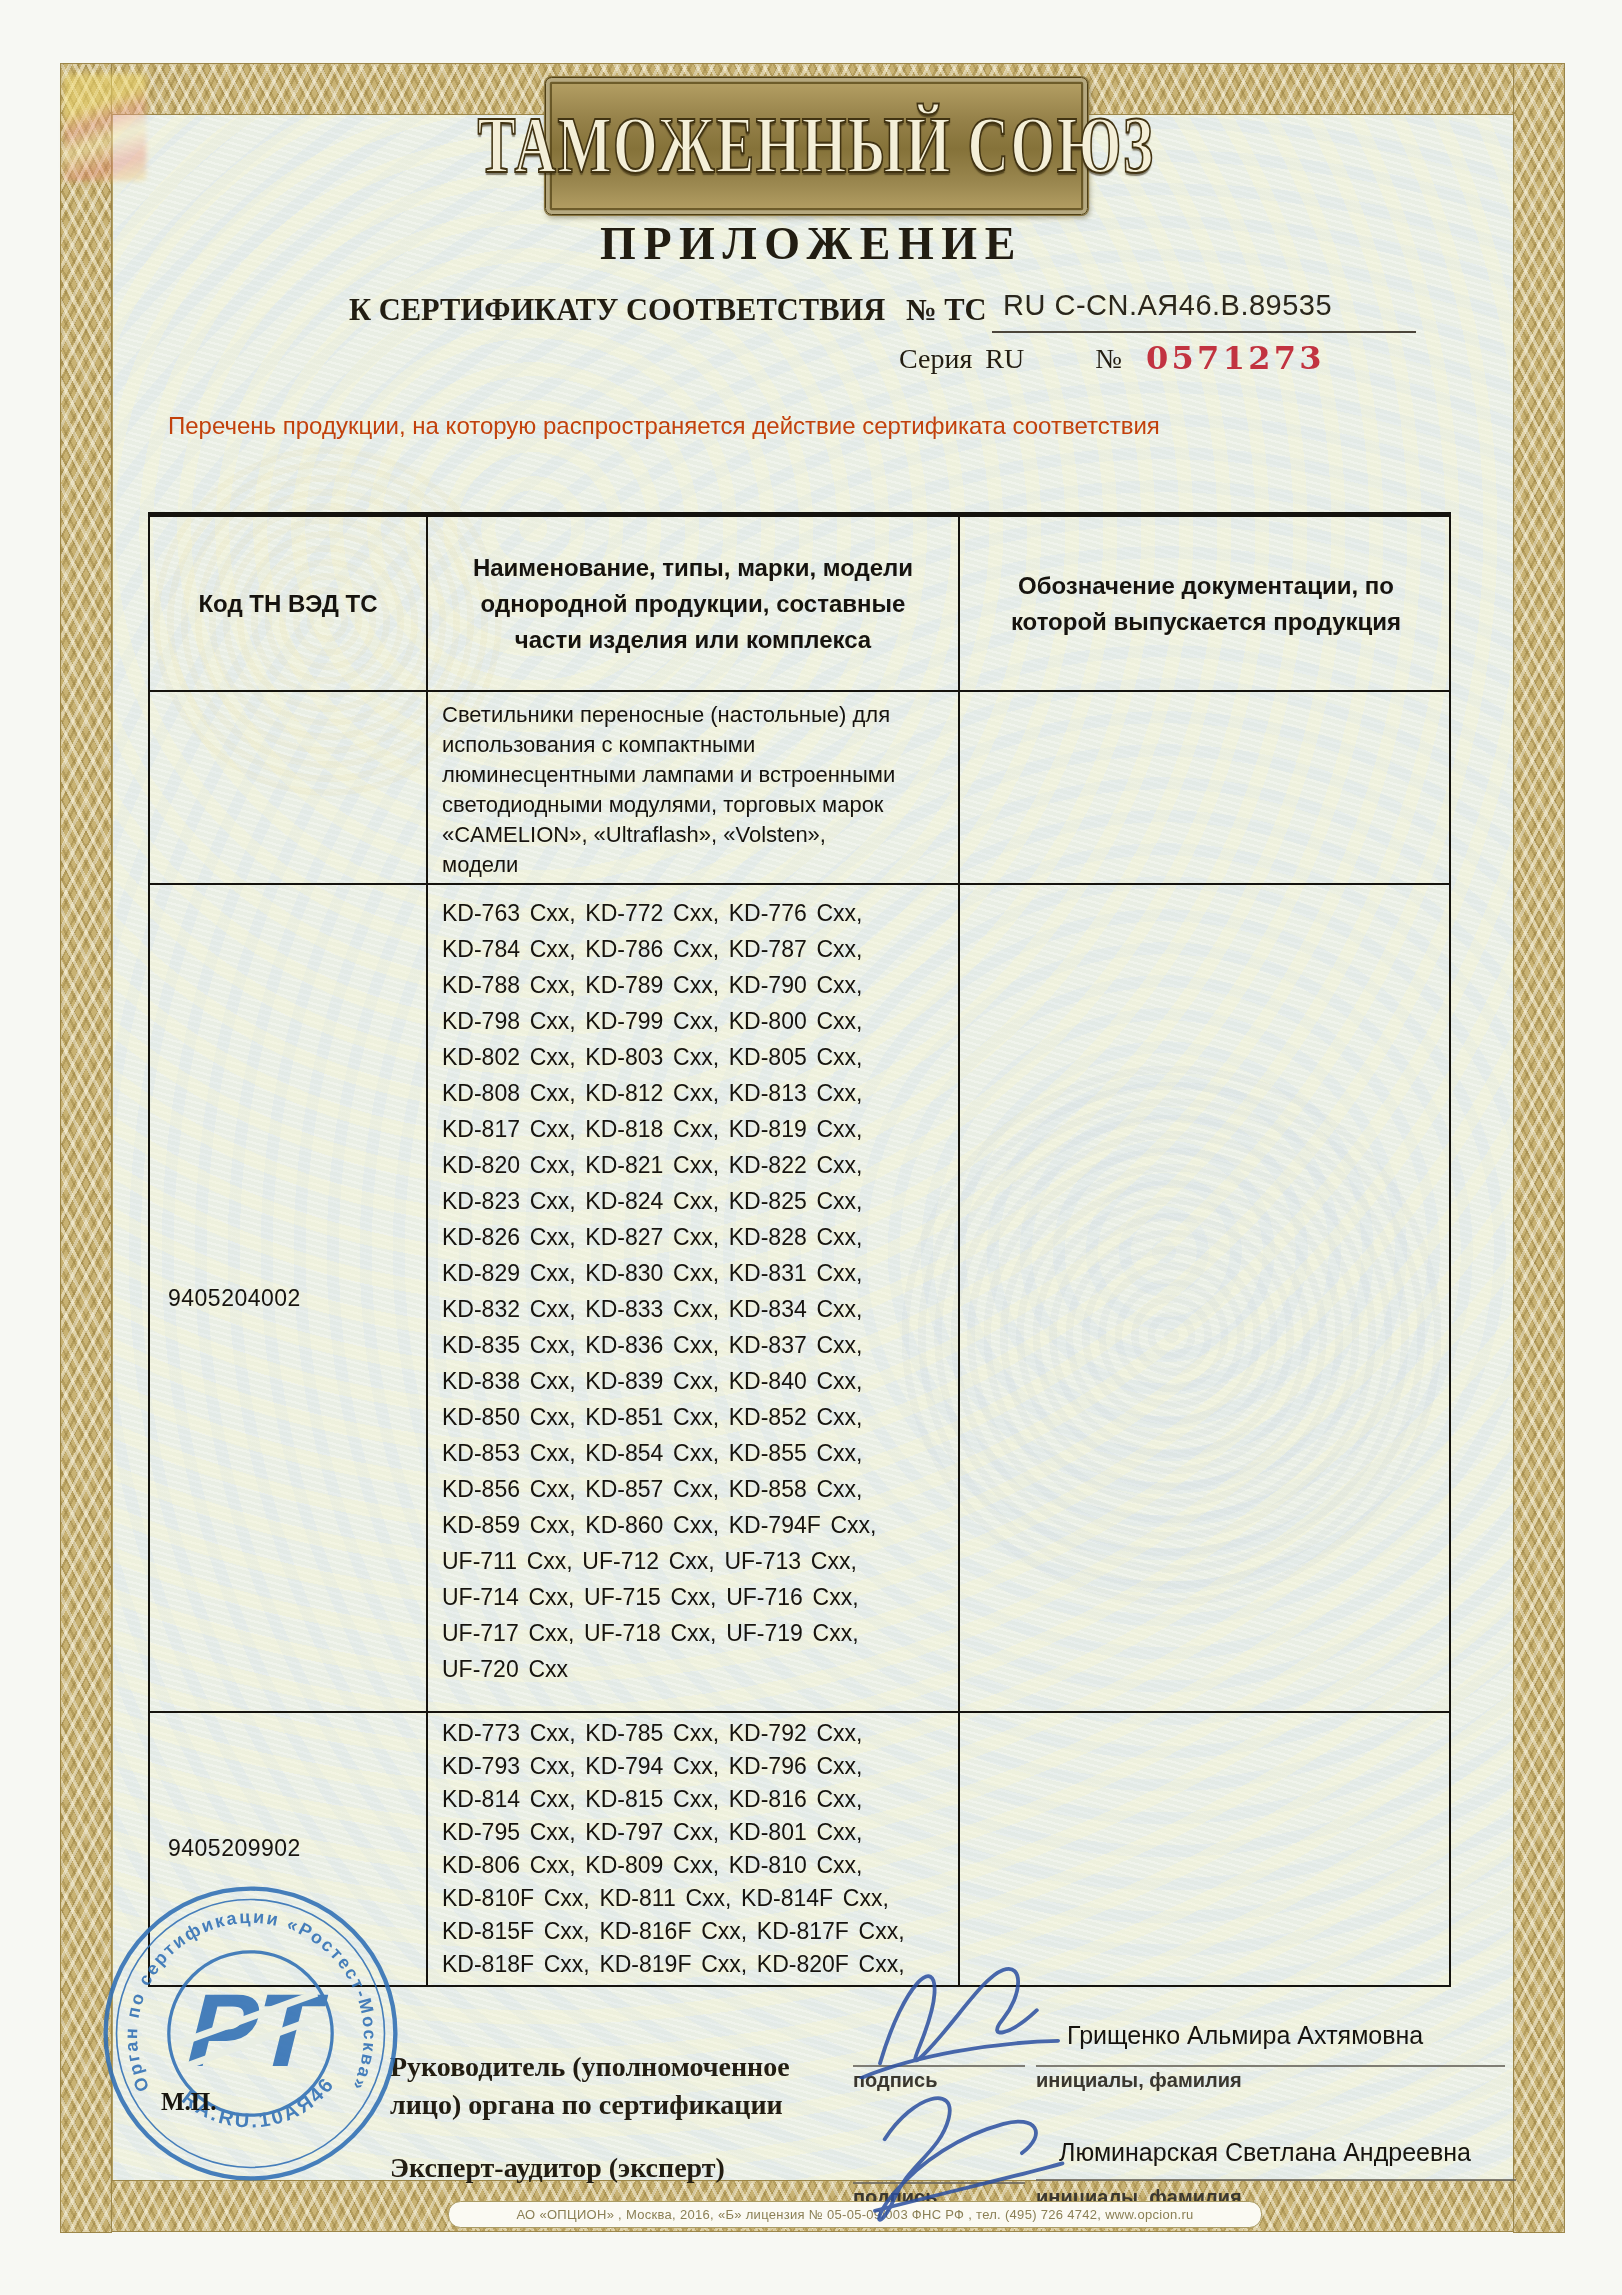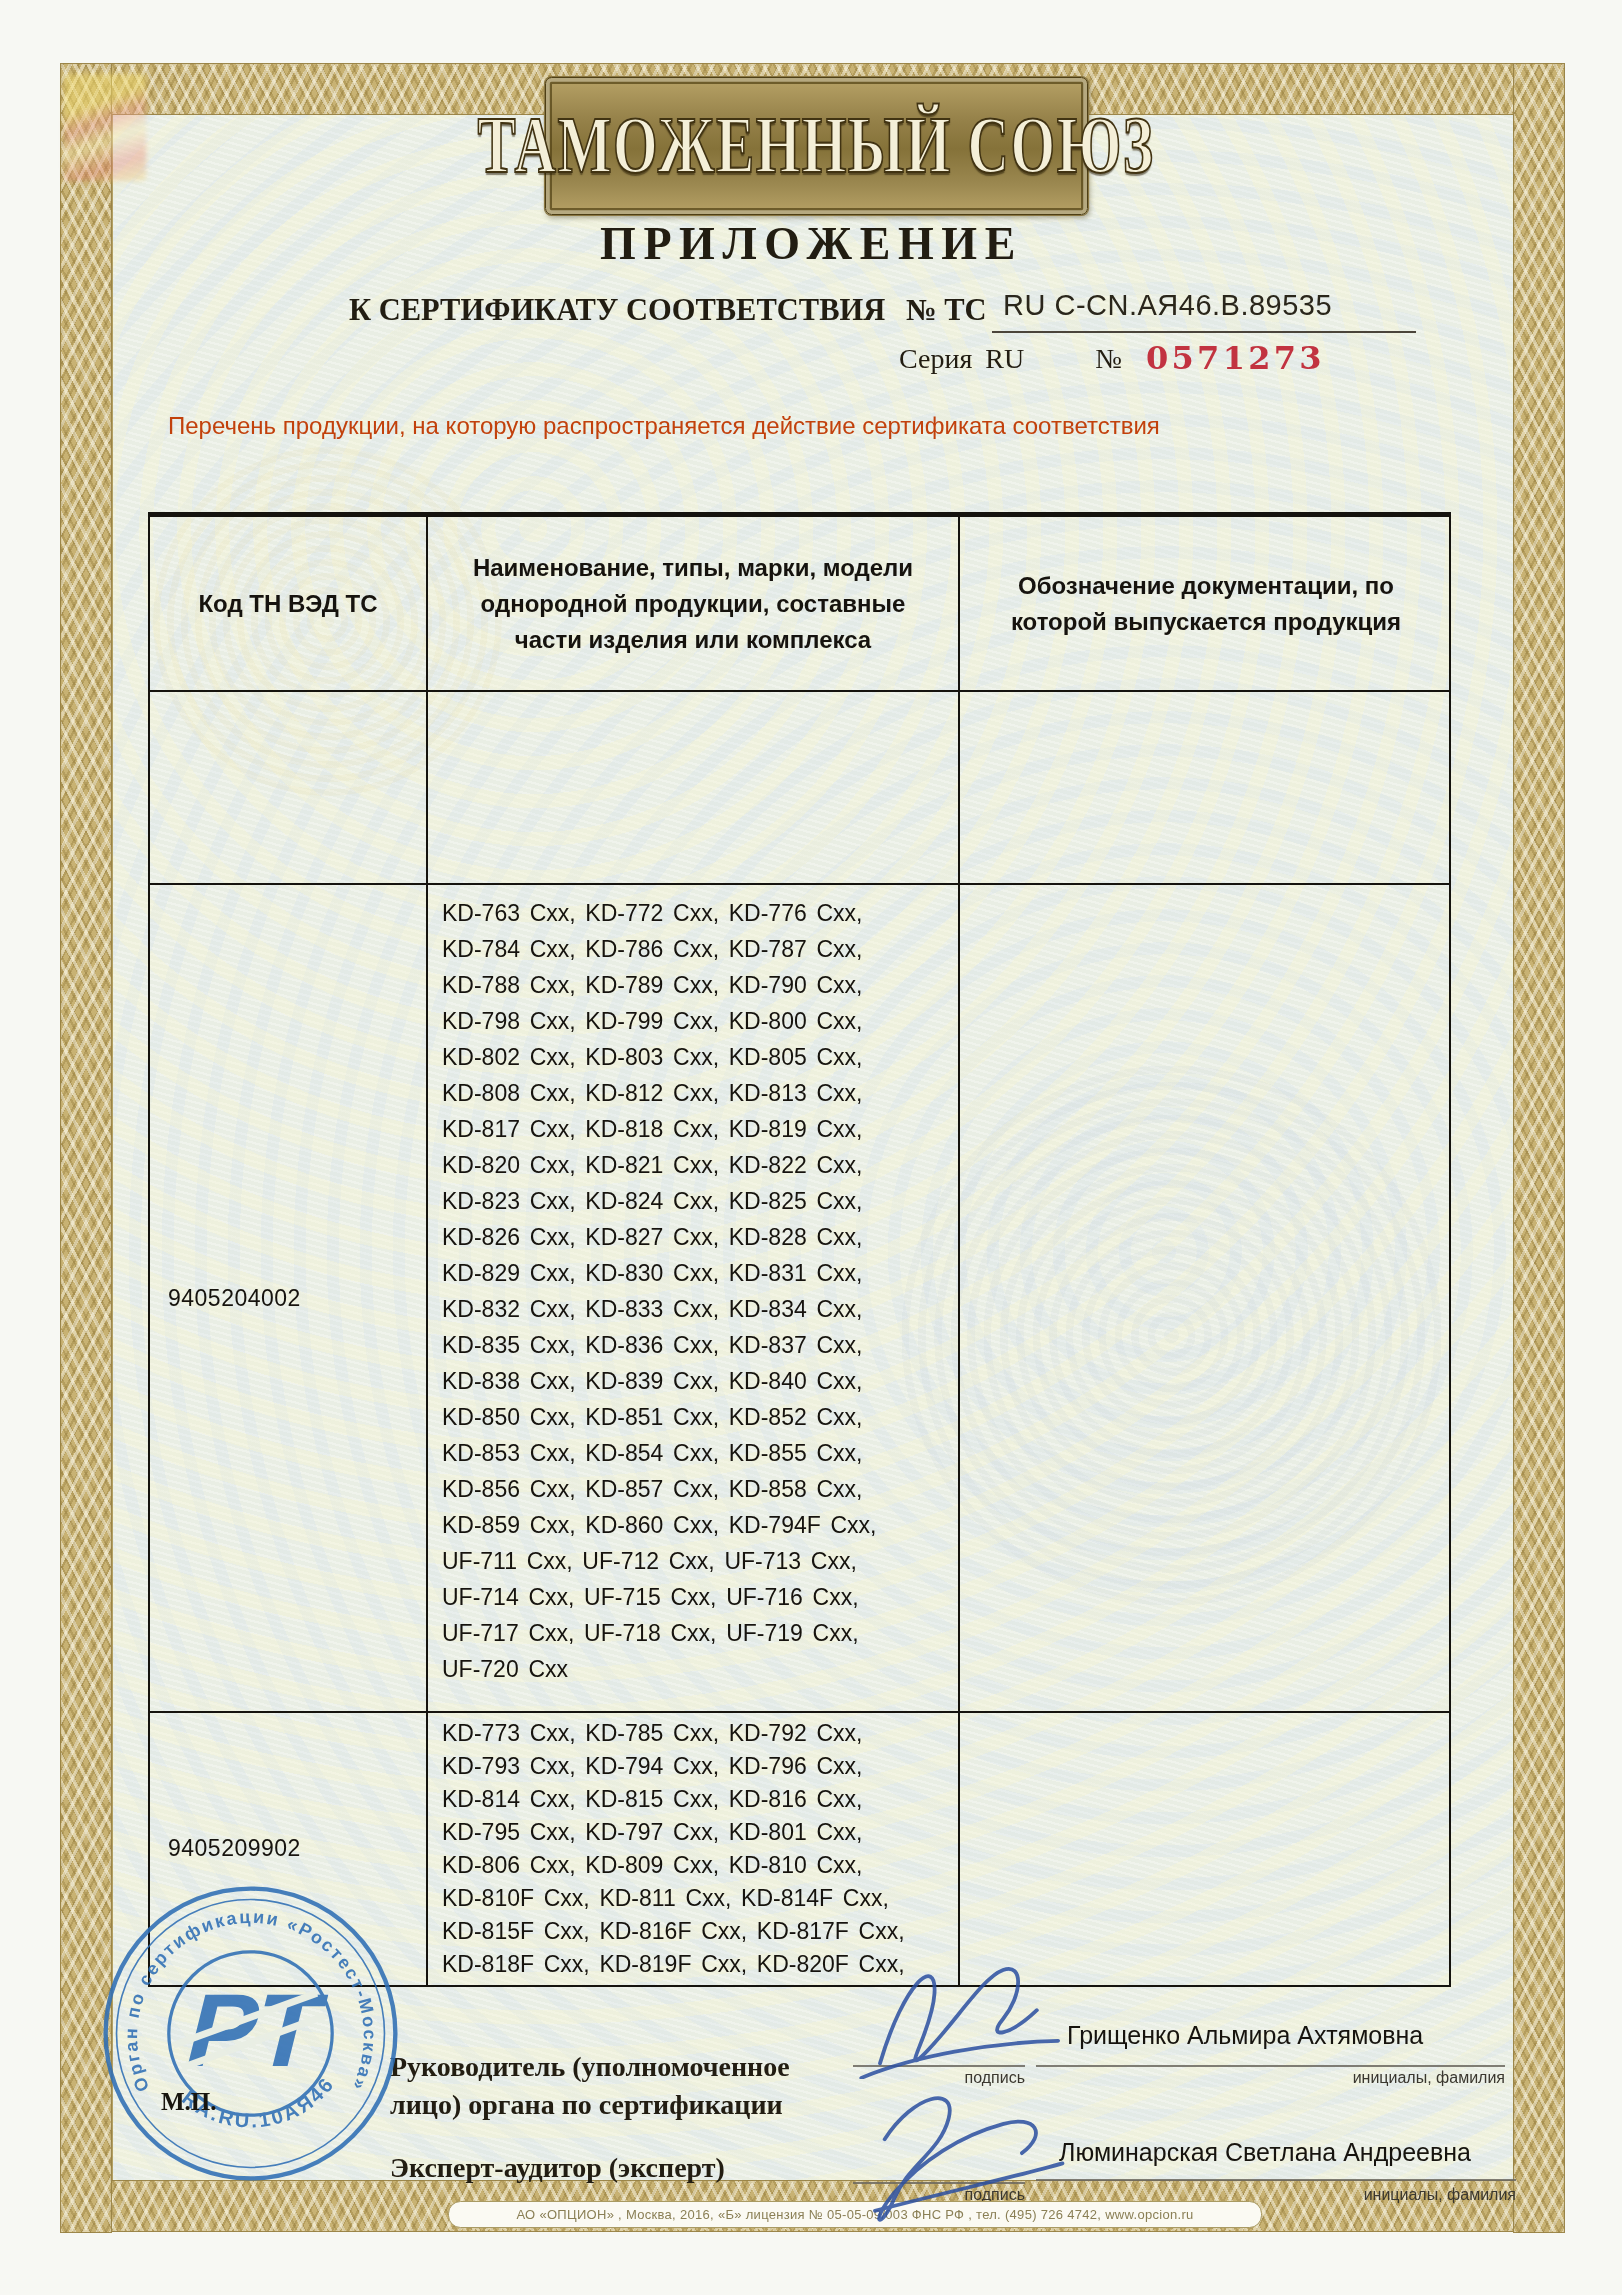--- a/index.html
+++ b/index.html
@@ -86,21 +86,21 @@
   .role2{position:absolute;left:390px;top:2089px;font-size:28px;z-index:4;}
   .role3{position:absolute;left:390px;top:2152px;font-size:28px;z-index:4;}
   .sig{position:absolute;z-index:6;}
   .sig1{left:845px;top:1943px;width:234px;height:136px;}
   .sig2{left:839px;top:2071px;width:256px;height:155px;}
   .sign-line{position:absolute;height:1.6px;background:#6b675f;opacity:.85;z-index:3;}
   .l1a{left:853px;top:2065px;width:172px;}
   .l1b{left:1036px;top:2065px;width:469px;}
   .l2a{left:853px;top:2182px;width:172px;}
   .l2b{left:1036px;top:2179px;width:480px;}
-  .sign-sub{position:absolute;font-size:16px;color:#3a372f;text-align:right;z-index:3;}
+  .sign-sub{position:absolute;font-size:20px;color:#3a372f;text-align:left;z-index:3;font-weight:bold;}
   .s1a{left:853px;width:172px;top:2069px;}
   .s1b{left:1036px;width:469px;top:2069px;}
   .s2a{left:853px;width:172px;top:2186px;}
   .s2b{left:1036px;width:480px;top:2186px;}
   .name{position:absolute;font-size:25px;color:#16130e;white-space:nowrap;z-index:3;}
   .name1{left:1067px;top:2021px;}
   .name2{left:1059px;top:2138px;}
   .fine-print{position:absolute;left:448px;top:2201px;width:812px;height:25px;line-height:25px;z-index:4;
     border-radius:12.5px;background:#fbfaf3;border:1.1px solid #a99a63;color:#8a7f55;font-size:13px;
     text-align:center;letter-spacing:0.3px;white-space:nowrap;overflow:hidden;}
@@ -141,20 +141,26 @@
     <div class="tl v1"></div>
     <div class="tl v2"></div>
     <div class="tl h1"></div>
     <div class="tl h2"></div>
     <div class="tl h3"></div>
 
     <div class="cell th th1">Код ТН ВЭД ТС</div>
     <div class="cell th th2">Наименование, типы, марки, модели однородной продукции, составные части изделия или комплекса</div>
     <div class="cell th th3">Обозначение документации, по которой выпускается продукция</div>
 
+    <div class="cell cell-desc">Светильники переносные (настольные) для
+использования с компактными
+люминесцентными лампами и встроенными
+светодиодными модулями, торговых марок
+«CAMELION», «Ultraflash», «Volsten»,
+модели</div>
 
     <div class="cell code-cell code1">9405204002</div>
     <div class="cell models1">KD-763  Cxx, KD-772  Cxx, KD-776  Cxx,
 KD-784  Cxx, KD-786  Cxx, KD-787  Cxx,
 KD-788  Cxx, KD-789  Cxx, KD-790  Cxx,
 KD-798  Cxx, KD-799  Cxx, KD-800  Cxx,
 KD-802  Cxx, KD-803  Cxx, KD-805  Cxx,
 KD-808  Cxx, KD-812  Cxx, KD-813  Cxx,
 KD-817  Cxx, KD-818  Cxx, KD-819  Cxx,
 KD-820  Cxx, KD-821  Cxx, KD-822  Cxx,

